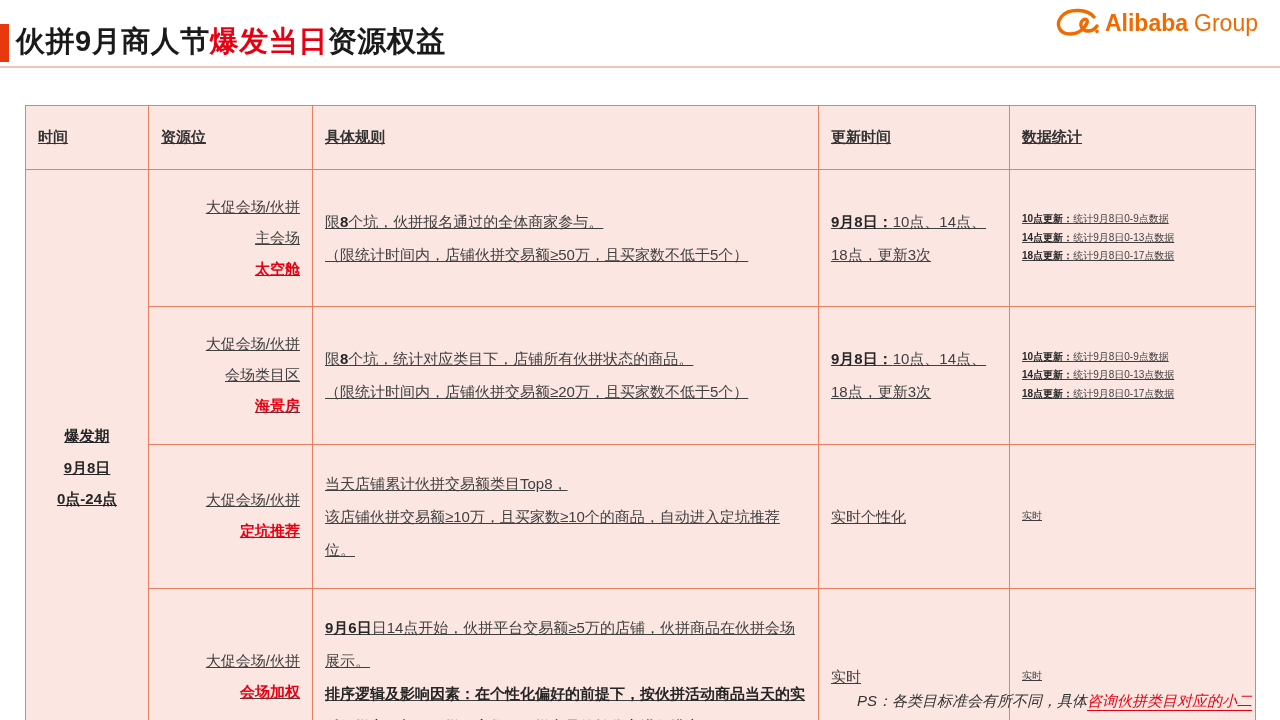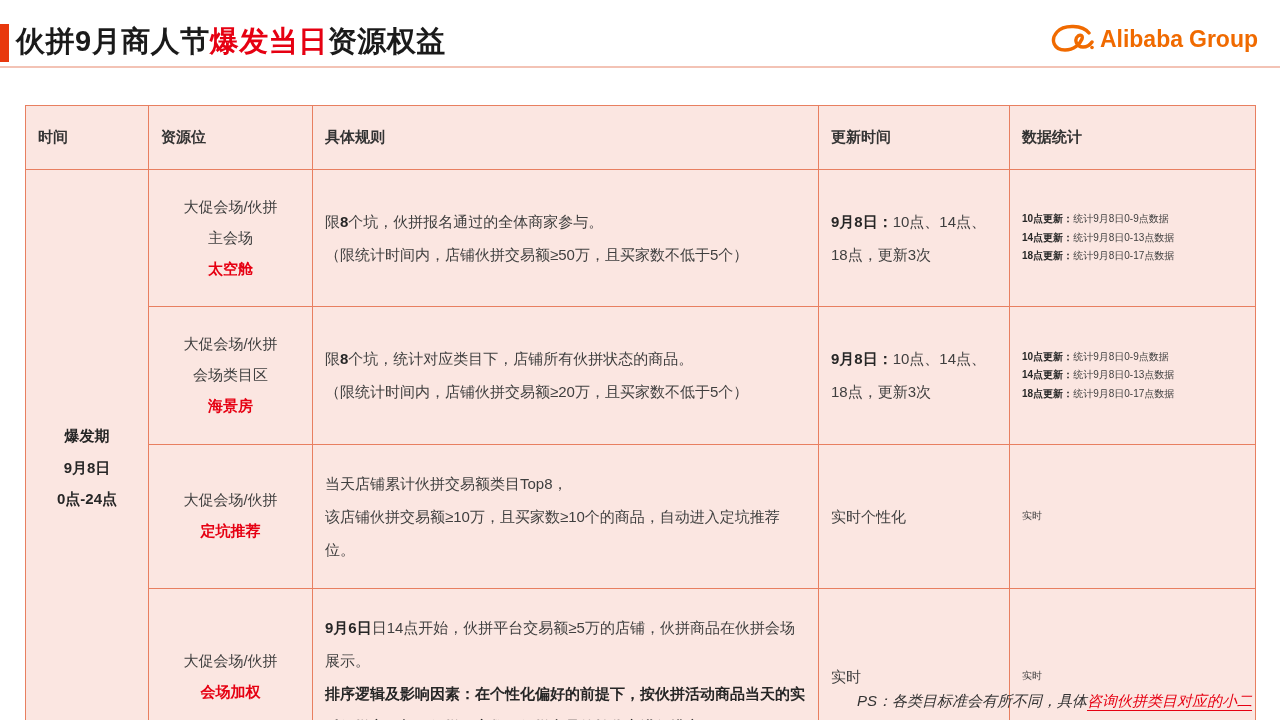--- a/index.html
+++ b/index.html
@@ -25,53 +25,53 @@
     position:absolute;left:0;top:24px;width:9px;height:38px;
     background:var(--accent-red);
   }
   .page-title{
     position:absolute;left:16px;top:22px;
     font-size:29px;font-weight:bold;color:#1a1a1a;
     letter-spacing:.5px;white-space:nowrap;
   }
   .page-title .red{color:var(--highlight-red);}
   .logo{
-    position:absolute;right:22px;top:24px;
+    position:absolute;right:22px;top:8px;
     display:flex;align-items:center;gap:6px;
     color:var(--logo-orange);white-space:nowrap;
   }
   .logo-brand{font-size:23px;font-weight:bold;}
-  .logo-suffix{font-size:23px;font-weight:700;}
+  .logo-suffix{font-size:23px;font-weight:400;}
   .header-rule{
     position:absolute;left:0;top:66px;width:1280px;height:2px;
     background:var(--divider-pink);
   }
   
   table.benefits{
     position:absolute;left:25px;top:105px;width:1230px;
     border-collapse:collapse;table-layout:fixed;
     background:var(--table-bg);
     font-size:15px;color:var(--text-dark);
   }
   table.benefits th,table.benefits td{
     border:1px solid var(--table-border);
-    padding:22px 12px;vertical-align:middle;
+    padding:22px 12px;vertical-align:middle;text-decoration:underline;
   }
   table.benefits thead tr{height:47px;}
   table.benefits th{
     text-align:left;font-weight:bold;font-size:15px;color:#333;
   }
   tbody tr:nth-child(1){height:125px;}
   tbody tr:nth-child(2){height:126px;}
   tbody tr:nth-child(3){height:75px;}
   tbody tr:nth-child(4){height:140px;}
   td.time-cell{
     text-align:center;font-weight:bold;color:#262626;line-height:2.1;margin-left:36px;
   }
-  td.resource-cell{text-align:center;line-height:2.05;}
+  td.resource-cell{text-align:right;line-height:2.05;}
   td.rules-cell{line-height:2.2;margin-left:41px;}
   td.update-cell{line-height:2.2;}
   td.stats-cell{line-height:1.85;font-size:10px;}
   .b{font-weight:bold;color:#262626;}
   .r{color:var(--highlight-red);font-weight:bold;}
   
   .ps-note{
     position:absolute;right:28px;top:692px;
     font-size:15px;font-style:italic;color:#333;white-space:nowrap;
   }

